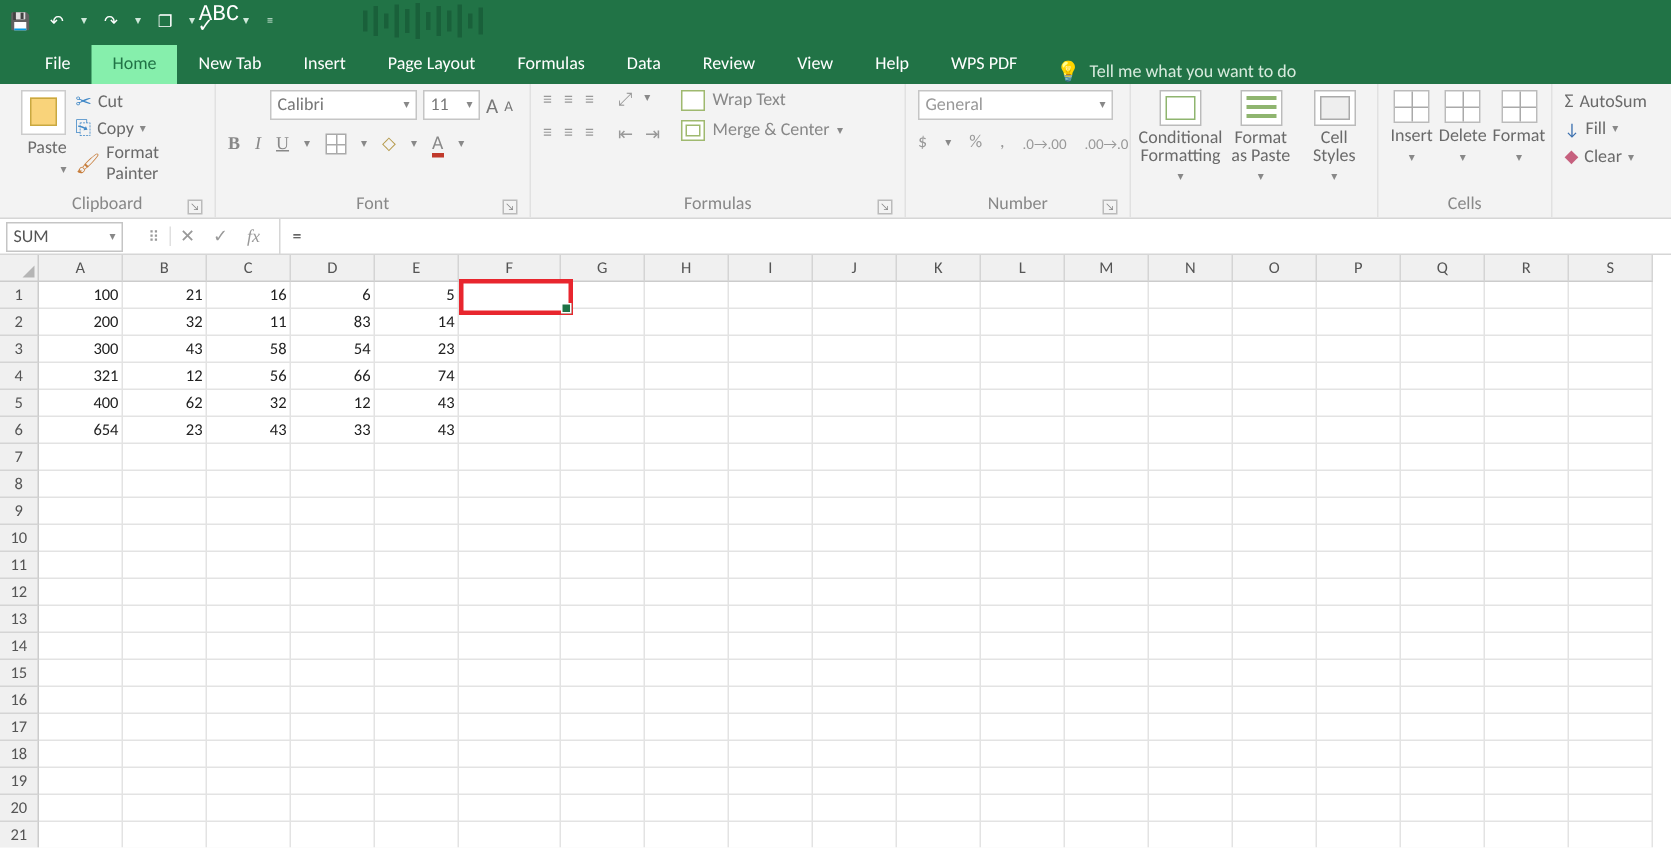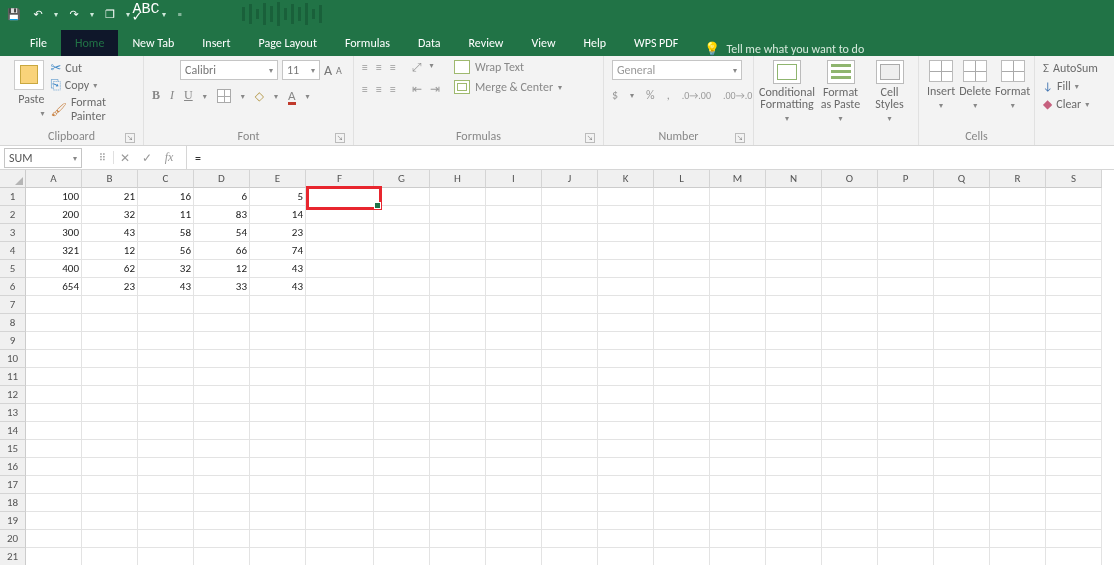--- a/index.html
+++ b/index.html
@@ -10,21 +10,21 @@
 .qat { display:flex; align-items:center; gap:8px; }
 .qat .icon { width:16px; height:16px; display:flex; align-items:center; justify-content:center; font-size:11px; color:#fff; }
 .qat .sep-arrow { font-size:8px; color:#cfe8da; }
 .title-center { flex:1; text-align:center; font-size:12px; color:#fff; }
 .title-right { width:140px; height:28px; display:flex; align-items:center; justify-content:flex-end; gap:4px; opacity:.35; }
 .title-right .bar { width:3px; background:#0d3d26; }
 
 
 .ribbon-tabs { height:28px; background:#217346; display:flex; align-items:flex-end; padding-left:16px; gap:0; color:#fff; }
 .ribbon-tabs .tab { padding:6px 14px; font-size:12px; cursor:pointer; }
-.ribbon-tabs .tab.active { background:#0f172a; color:#217346; }
+.ribbon-tabs .tab.active { background:#86efac; color:#217346; }
 .ribbon-tabs .tellme { display:flex; align-items:center; gap:6px; margin-left:12px; color:#d7eadd; }
 .ribbon-tabs .tellme .bulb { font-size:13px; }
 
 
 .ribbon { height:90px; background:#f3f3f3; border-bottom:1px solid #d6d6d6; display:flex; align-items:stretch; position:relative; }
 .group { border-right:1px solid #e1e1e1; display:flex; flex-direction:column; justify-content:space-between; padding:4px 8px 0; color:#777; }
 .group-label { font-size:10px; color:#888; text-align:center; padding:2px 0; position:relative; }
 .group-label .launcher { position:absolute; right:0; bottom:2px; width:10px; height:10px; border:1px solid #bbb; font-size:7px; line-height:7px; text-align:center; }
 
 

